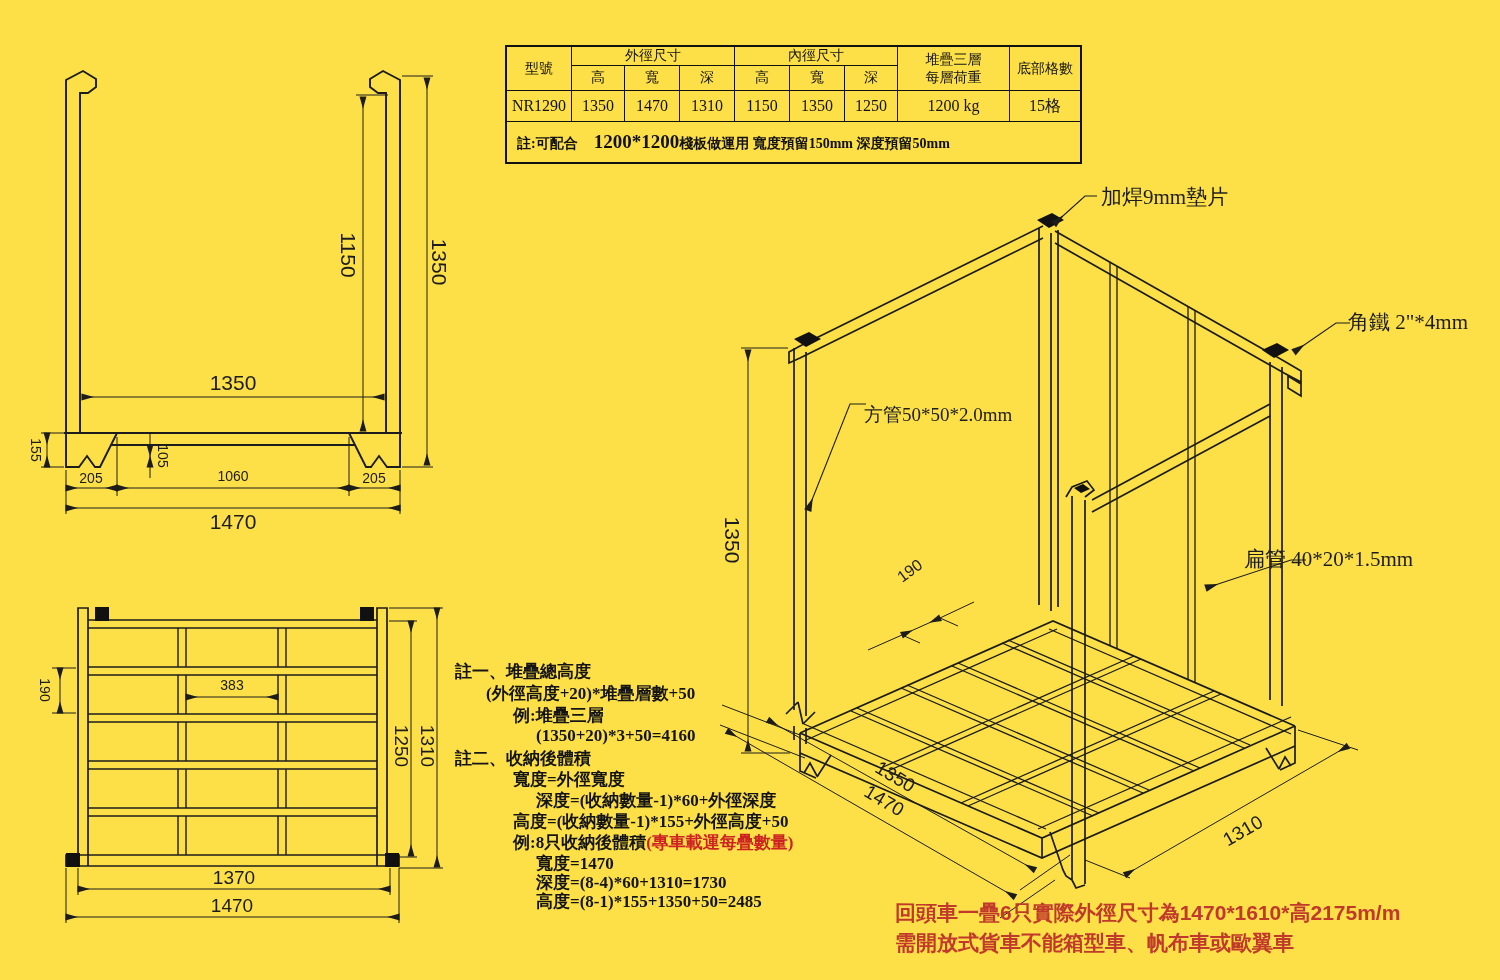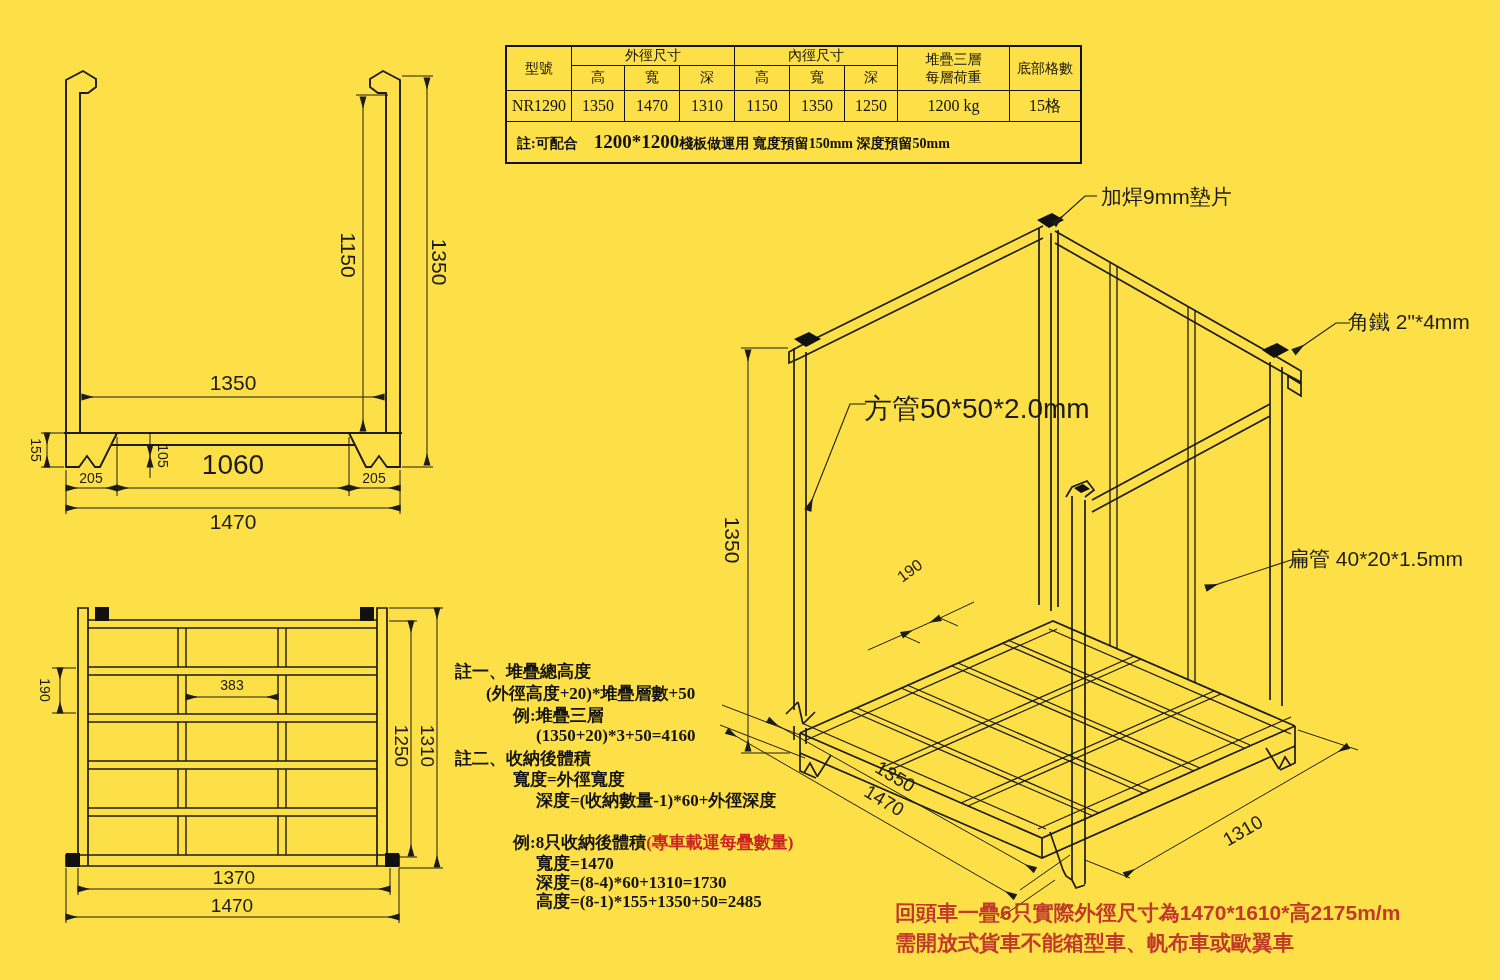--- a/index.html
+++ b/index.html
@@ -3,21 +3,21 @@
 <meta charset="utf-8">
 <style>
   html,body{margin:0;padding:0;background:#fff;}
   #canvas{position:relative;width:1500px;height:980px;background:#fde047;overflow:hidden;
           font-family:"Liberation Sans", sans-serif;color:#1c1c1c;}
   #drawing{position:absolute;left:0;top:0;}
   .lbl{position:absolute;white-space:nowrap;color:#1c1c1c;}
   .dim{font-family:"Liberation Sans", sans-serif;}
   .ctr{transform:translate(-50%,-50%);}
   .r90{transform:translate(-50%,-50%) rotate(90deg);}
-  .serif{font-family:Liberation Sans, sans-serif;}
+  .serif{font-family:Liberation Serif, serif;}
   .note-line{position:absolute;font-family:Liberation Serif, serif;font-weight:700;
              font-size:17px;color:#141414;white-space:nowrap;}
   .red-inline{color:#cc2222;}
   .warn{position:absolute;font-family:"Liberation Sans", sans-serif;font-size:21px;
         color:#c0392b;font-weight:600;white-space:nowrap;}
   
   #spec{position:absolute;left:505px;top:45px;border-collapse:collapse;table-layout:fixed;
         font-family:"Liberation Serif", serif;border:2px solid #111;}
   #spec td{border:1.4px solid #111;text-align:center;vertical-align:middle;
            font-size:14px;padding:0;color:#111;}
@@ -199,49 +199,50 @@
       </td>
     </tr>
   </tbody>
     </table>
 
   <div class="lbl dim ctr" style="left:233px;top:383px;font-size:21px">1350</div>
   <div class="lbl dim r90" style="left:348px;top:255px;font-size:21px">1150</div>
   <div class="lbl dim r90" style="left:439px;top:262px;font-size:21px">1350</div>
   <div class="lbl dim r90" style="left:36px;top:450px;font-size:14px">155</div>
   <div class="lbl dim r90" style="left:163px;top:456px;font-size:14px">105</div>
-  <div class="lbl dim ctr" style="left:233px;top:465px;font-size:28px">1060</div>
+  <div class="lbl dim ctr" style="left:233px;top:476px;font-size:14px">1060</div>
   <div class="lbl dim ctr" style="left:91px;top:478px;font-size:14px">205</div>
   <div class="lbl dim ctr" style="left:374px;top:478px;font-size:14px">205</div>
   <div class="lbl dim ctr" style="left:233px;top:522px;font-size:21px">1470</div>
 
   <div class="lbl dim r90" style="left:45px;top:690px;font-size:14px">190</div>
   <div class="lbl dim ctr" style="left:232px;top:685px;font-size:14px">383</div>
   <div class="lbl dim r90" style="left:401px;top:746px;font-size:19px">1250</div>
   <div class="lbl dim r90" style="left:427px;top:746px;font-size:19px">1310</div>
   <div class="lbl dim ctr" style="left:234px;top:878px;font-size:19px">1370</div>
   <div class="lbl dim ctr" style="left:232px;top:906px;font-size:19px">1470</div>
 
   <div class="lbl serif" style="left:1101px;top:183px;font-size:21px">加焊9mm墊片</div>
   <div class="lbl serif" style="left:1348px;top:308px;font-size:21px">角鐵 2"*4mm</div>
-  <div class="lbl serif" style="left:864px;top:390px;font-size:28px">方管50*50*2.0mm</div>
-  <div class="lbl serif" style="left:1288px;top:545px;font-size:21px">扁管 40*20*1.5mm</div>
+  <div class="lbl serif" style="left:864px;top:402px;font-size:19px">方管50*50*2.0mm</div>
+  <div class="lbl serif" style="left:1244px;top:545px;font-size:21px">扁管 40*20*1.5mm</div>
   <div class="lbl dim r90" style="left:732px;top:540px;font-size:21px">1350</div>
   <div class="lbl dim" style="left:910px;top:571px;font-size:16px;transform:translate(-50%,-50%) rotate(-36deg)">190</div>
   <div class="lbl dim" style="left:895px;top:777px;font-size:19px;transform:translate(-50%,-50%) rotate(31deg)">1350</div>
   <div class="lbl dim" style="left:884px;top:801px;font-size:19px;transform:translate(-50%,-50%) rotate(31deg)">1470</div>
   <div class="lbl dim" style="left:1243px;top:831px;font-size:19px;transform:translate(-50%,-50%) rotate(-30deg)">1310</div>
 
   <div class="note-line" style="left:455px;top:660px">註一、堆疊總高度</div>
   <div class="note-line" style="left:486px;top:682px">(外徑高度+20)*堆疊層數+50</div>
   <div class="note-line" style="left:513px;top:704px">例:堆疊三層</div>
   <div class="note-line" style="left:536px;top:726px">(1350+20)*3+50=4160</div>
   <div class="note-line" style="left:455px;top:747px">註二、收納後體積</div>
   <div class="note-line" style="left:513px;top:768px">寬度=外徑寬度</div>
   <div class="note-line" style="left:536px;top:789px">深度=(收納數量-1)*60+外徑深度</div>
+  <div class="note-line" style="left:513px;top:810px">高度=(收納數量-1)*155+外徑高度+50</div>
   <div class="note-line" style="left:513px;top:831px"><span>例:8只收納後體積</span><span class="red-inline">(專車載運每疊數量)</span></div>
   <div class="note-line" style="left:536px;top:852px">寬度=1470</div>
   <div class="note-line" style="left:536px;top:871px">深度=(8-4)*60+1310=1730</div>
   <div class="note-line" style="left:536px;top:890px">高度=(8-1)*155+1350+50=2485</div>
 
   <div class="warn" style="left:895px;top:899px">回頭車一疊6只實際外徑尺寸為1470*1610*高2175m/m</div>
   <div class="warn" style="left:895px;top:929px">需開放式貨車不能箱型車、帆布車或歐翼車</div>
 
 </div>
 

